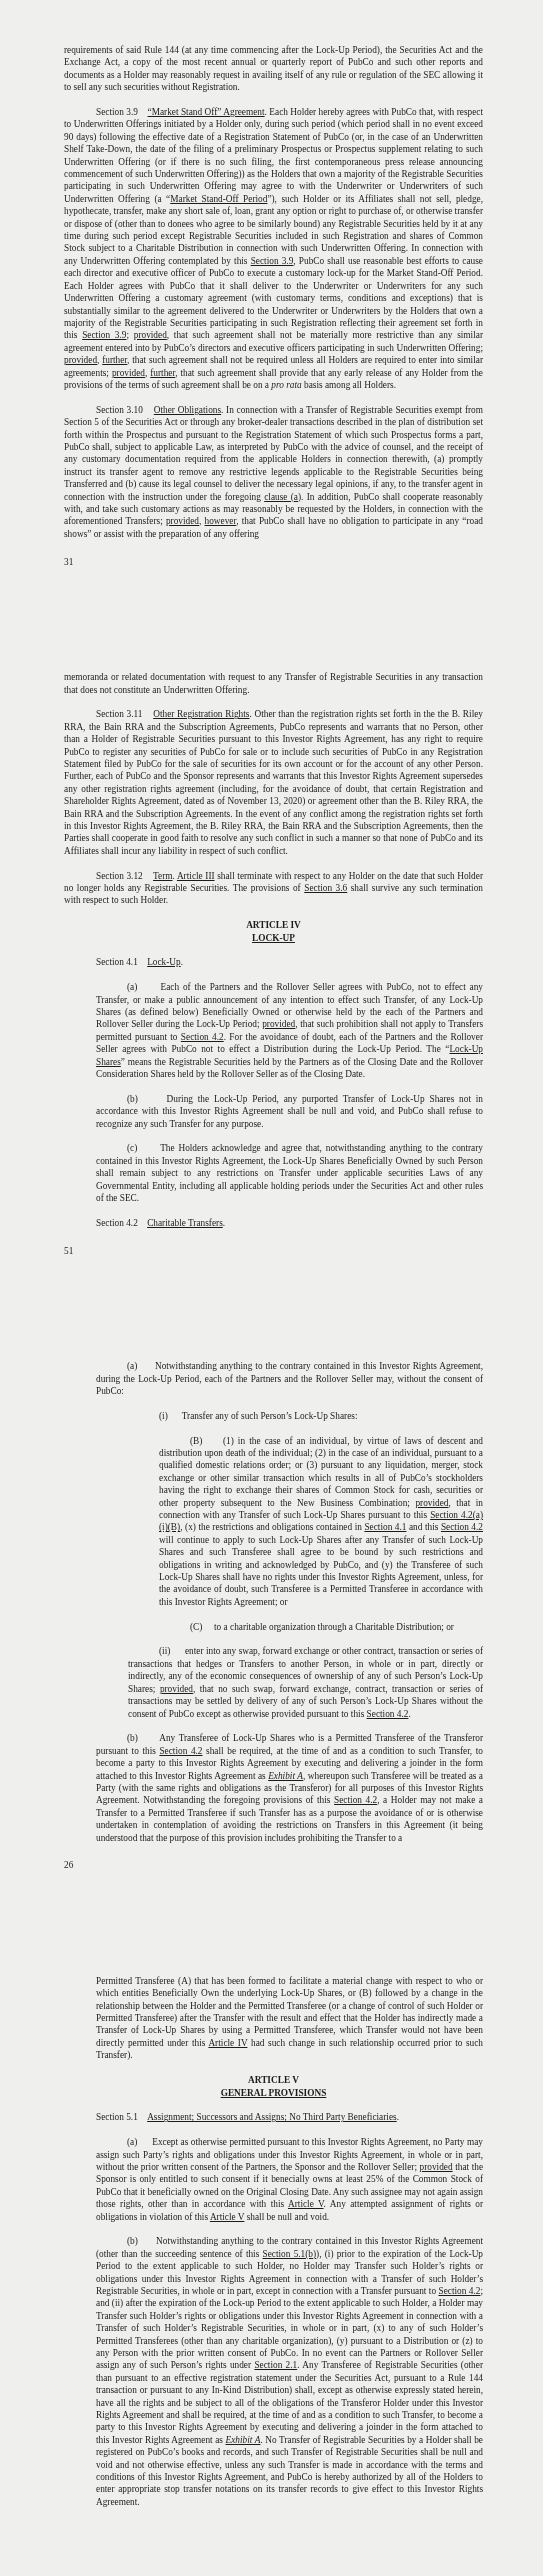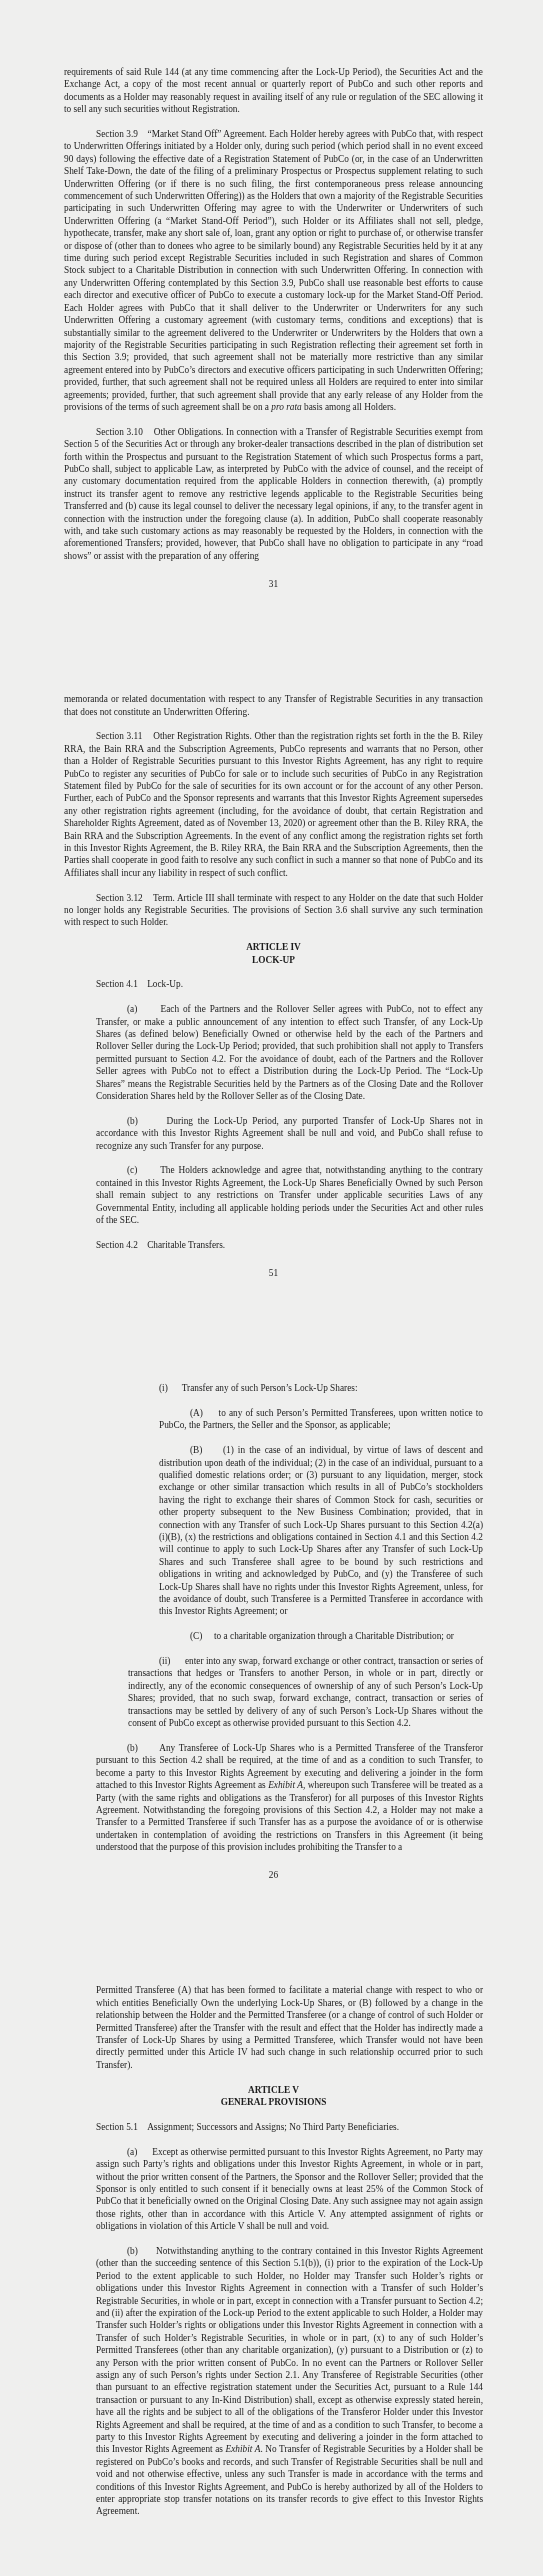--- a/index.html
+++ b/index.html
@@ -6,61 +6,61 @@
   body{
     width:544px;
     min-height:2813px;
     background:#efefee;
     color:#1c1c1c;
     font-family:"Liberation Serif","DejaVu Serif",serif;
     font-size:9.3px;
     line-height:12.4px;
     overflow:hidden;
   }
-  #doc{padding-top:66px;}
+  #doc{padding-top:44px;}
   .page{padding:0 61px 0 64px;text-align:justify;}
   .page p{margin:0 0 12.4px 0;}
   .p0{text-indent:0;}
   .p0i{text-indent:32px;}
   .p1{margin-left:32px !important;text-indent:0;}
   .p1i{margin-left:32px !important;text-indent:31px;}
   .p2i{margin-left:64px !important;text-indent:31px;}
   .p3i{margin-left:95px !important;text-indent:31px;}
   .hc{text-align:center;font-weight:700;margin-bottom:0 !important;text-indent:0;}
   .hcu{text-align:center;font-weight:700;margin-bottom:12.4px !important;text-indent:0;}
-  .u{}
+  .u{text-decoration:underline;}
   .i{font-style:italic;}
-  .pagenum{margin:15.5px 0 103px 0;text-align:center;text-indent:0;}
+  .pagenum{margin:15.5px 0 103px 0;text-indent:0;}
 </style>
 </head>
 <body>
 
 <div id="doc">
     <div class="page">
       <p class="p0"><span class="">requirements of said Rule 144 (at any time commencing after the Lock-Up Period), the Securities Act and the Exchange Act, a copy of the most recent annual or quarterly report of PubCo and such other reports and documents as a Holder may reasonably request in availing itself of any rule or regulation of the SEC allowing it to sell any such securities without Registration.</span></p>
       <p class="p0i"><span class="">Section 3.9&nbsp;&nbsp;&nbsp;&nbsp;</span><span class="u">“Market Stand Off” Agreement</span><span class="">.  Each Holder hereby agrees with PubCo that, with respect to Underwritten Offerings initiated by a Holder only, during such period (which period shall in no event exceed 90 days) following the effective date of a Registration Statement of PubCo (or, in the case of an Underwritten Shelf Take-Down, the date of the filing of a preliminary Prospectus or Prospectus supplement relating to such Underwritten Offering (or if there is no such filing, the first contemporaneous press release announcing commencement of such Underwritten Offering)) as the Holders that own a majority of the Registrable Securities participating in such Underwritten Offering may agree to with the Underwriter or Underwriters of such Underwritten Offering (a “</span><span class="u">Market Stand-Off Period</span><span class="">”), such Holder or its Affiliates shall not sell, pledge, hypothecate, transfer, make any short sale of, loan, grant any option or right to purchase of, or otherwise transfer or dispose of (other than to donees who agree to be similarly bound) any Registrable Securities held by it at any time during such period except Registrable Securities included in such Registration and shares of Common Stock subject to a Charitable Distribution in connection with such Underwritten Offering.  In connection with any Underwritten Offering contemplated by this </span><span class="u">Section 3.9</span><span class="">, PubCo shall use reasonable best efforts to cause each director and executive officer of PubCo to execute a customary lock-up for the Market Stand-Off Period.  Each Holder agrees with PubCo that it shall deliver to the Underwriter or Underwriters for any such Underwritten Offering a customary agreement (with customary terms, conditions and exceptions) that is substantially similar to the agreement delivered to the Underwriter or Underwriters by the Holders that own a majority of the Registrable Securities participating in such Registration reflecting their agreement set forth in this </span><span class="u">Section 3.9</span><span class="">; </span><span class="u">provided</span><span class="">, that such agreement shall not be materially more restrictive than any similar agreement entered into by PubCo’s directors and executive officers participating in such Underwritten Offering; </span><span class="u">provided</span><span class="">, </span><span class="u">further</span><span class="">, that such agreement shall not be required unless all Holders are required to enter into similar agreements; </span><span class="u">provided</span><span class="">, </span><span class="u">further</span><span class="">, that such agreement shall provide that any early release of any Holder from the provisions of the terms of such agreement shall be on a </span><span class="i">pro rata</span><span class=""> basis among all Holders.</span></p>
       <p class="p0i"><span class="">Section 3.10&nbsp;&nbsp;&nbsp;&nbsp;</span><span class="u">Other Obligations</span><span class="">.  In connection with a Transfer of Registrable Securities exempt from Section 5 of the Securities Act or through any broker-dealer transactions described in the plan of distribution set forth within the Prospectus and pursuant to the Registration Statement of which such Prospectus forms a part, PubCo shall, subject to applicable Law, as interpreted by PubCo with the advice of counsel, and the receipt of any customary documentation required from the applicable Holders in connection therewith, (a) promptly instruct its transfer agent to remove any restrictive legends applicable to the Registrable Securities being Transferred and (b) cause its legal counsel to deliver the necessary legal opinions, if any, to the transfer agent in connection with the instruction under the foregoing </span><span class="u">clause (a)</span><span class="">.  In addition, PubCo shall cooperate reasonably with, and take such customary actions as may reasonably be requested by the Holders, in connection with the aforementioned Transfers; </span><span class="u">provided</span><span class="">, </span><span class="u">however</span><span class="">, that PubCo shall have no obligation to participate in any “road shows” or assist with the preparation of any offering</span></p>
       <div class="pagenum">31</div>
     </div>
     <div class="page">
-      <p class="p0"><span class="">memoranda or related documentation with respect to any Transfer of Registrable Securities in any transaction that does not constitute an Underwritten Offering.</span></p>
+      <p class="p0"><span class="">memoranda or related documentation with request to any Transfer of Registrable Securities in any transaction that does not constitute an Underwritten Offering.</span></p>
       <p class="p0i"><span class="">Section 3.11&nbsp;&nbsp;&nbsp;&nbsp;</span><span class="u">Other Registration Rights</span><span class="">.  Other than the registration rights set forth in the the B. Riley RRA, the Bain RRA and the Subscription Agreements, PubCo represents and warrants that no Person, other than a Holder of Registrable Securities pursuant to this Investor Rights Agreement, has any right to require PubCo to register any securities of PubCo for sale or to include such securities of PubCo in any Registration Statement filed by PubCo for the sale of securities for its own account or for the account of any other Person.  Further, each of PubCo and the Sponsor represents and warrants that this Investor Rights Agreement supersedes any other registration rights agreement (including, for the avoidance of doubt, that certain Registration and Shareholder Rights Agreement, dated as of November 13, 2020) or agreement other than the B. Riley RRA, the Bain RRA and the Subscription Agreements.  In the event of any conflict among the registration rights set forth in this Investor Rights Agreement, the B. Riley RRA, the Bain RRA and the Subscription Agreements, then the Parties shall cooperate in good faith to resolve any such conflict in such a manner so that none of PubCo and its Affiliates shall incur any liability in respect of such conflict.</span></p>
       <p class="p0i"><span class="">Section 3.12&nbsp;&nbsp;&nbsp;&nbsp;</span><span class="u">Term</span><span class="">.  </span><span class="u">Article III</span><span class=""> shall terminate with respect to any Holder on the date that such Holder no longer holds any Registrable Securities.  The provisions of </span><span class="u">Section 3.6</span><span class=""> shall survive any such termination with respect to such Holder.</span></p>
       <p class="hc"><span class="b">ARTICLE IV</span></p>
       <p class="hcu"><span class="u b">LOCK-UP</span></p>
       <p class="p0i"><span class="">Section 4.1&nbsp;&nbsp;&nbsp;&nbsp;</span><span class="u">Lock-Up</span><span class="">.</span></p>
       <p class="p1i"><span class="">(a)&nbsp;&nbsp;&nbsp;&nbsp;&nbsp;&nbsp;Each of the Partners and the Rollover Seller agrees with PubCo, not to effect any Transfer, or make a public announcement of any intention to effect such Transfer, of any Lock-Up Shares (as defined below) Beneficially Owned or otherwise held by the each of the Partners and Rollover Seller during the Lock-Up Period; </span><span class="u">provided</span><span class="">, that such prohibition shall not apply to Transfers permitted pursuant to </span><span class="u">Section 4.2</span><span class="">.  For the avoidance of doubt, each of the Partners and the Rollover Seller agrees with PubCo not to effect a Distribution during the Lock-Up Period.  The “</span><span class="u">Lock-Up Shares</span><span class="">” means the Registrable Securities held by the Partners as of the Closing Date and the Rollover Consideration Shares held by the Rollover Seller as of the Closing Date.</span></p>
       <p class="p1i"><span class="">(b)&nbsp;&nbsp;&nbsp;&nbsp;&nbsp;&nbsp;During the Lock-Up Period, any purported Transfer of Lock-Up Shares not in accordance with this Investor Rights Agreement shall be null and void, and PubCo shall refuse to recognize any such Transfer for any purpose.</span></p>
       <p class="p1i"><span class="">(c)&nbsp;&nbsp;&nbsp;&nbsp;&nbsp;&nbsp;The Holders acknowledge and agree that, notwithstanding anything to the contrary contained in this Investor Rights Agreement, the Lock-Up Shares Beneficially Owned by such Person shall remain subject to any restrictions on Transfer under applicable securities Laws of any Governmental Entity, including all applicable holding periods under the Securities Act and other rules of the SEC.</span></p>
       <p class="p0i"><span class="">Section 4.2&nbsp;&nbsp;&nbsp;&nbsp;</span><span class="u">Charitable Transfers</span><span class="">.</span></p>
       <div class="pagenum">51</div>
     </div>
     <div class="page">
+      <p class="p1i"><span class="">(a)&nbsp;&nbsp;&nbsp;&nbsp;&nbsp;&nbsp;Notwithstanding anything to the contrary contained in this Investor Rights Agreement, during the Lock-Up Period, each of the Partners and the Rollover Seller may, without the consent of PubCo:</span></p>
       <p class="p2i"><span class="">(i)&nbsp;&nbsp;&nbsp;&nbsp;&nbsp;&nbsp;Transfer any of such Person’s Lock-Up Shares:</span></p>
-      <p class="p3i"><span class="">(A)&nbsp;&nbsp;&nbsp;&nbsp;&nbsp;to any of such Person’s Permitted Transferees, upon written notice to PubCo, the Partners, the Seller and the Sponsor, as applicable;</span></p>
       <p class="p3i"><span class="">(B)&nbsp;&nbsp;&nbsp;&nbsp;&nbsp;(1) in the case of an individual, by virtue of laws of descent and distribution upon death of the individual; (2) in the case of an individual, pursuant to a qualified domestic relations order; or (3) pursuant to any liquidation, merger, stock exchange or other similar transaction which results in all of PubCo’s stockholders having the right to exchange their shares of Common Stock for cash, securities or other property subsequent to the New Business Combination; </span><span class="u">provided</span><span class="">, that in connection with any Transfer of such Lock-Up Shares pursuant to this </span><span class="u">Section 4.2(a)(i)(B)</span><span class="">, (x) the restrictions and obligations contained in </span><span class="u">Section 4.1</span><span class=""> and this </span><span class="u">Section 4.2</span><span class=""> will continue to apply to such Lock-Up Shares after any Transfer of such Lock-Up Shares and such Transferee shall agree to be bound by such restrictions and obligations in writing and acknowledged by PubCo, and (y) the Transferee of such Lock-Up Shares shall have no rights under this Investor Rights Agreement, unless, for the avoidance of doubt, such Transferee is a Permitted Transferee in accordance with this Investor Rights Agreement; or</span></p>
       <p class="p3i"><span class="">(C)&nbsp;&nbsp;&nbsp;&nbsp;&nbsp;to a charitable organization through a Charitable Distribution; or</span></p>
       <p class="p2i"><span class="">(ii)&nbsp;&nbsp;&nbsp;&nbsp;&nbsp;&nbsp;enter into any swap, forward exchange or other contract, transaction or series of transactions that hedges or Transfers to another Person, in whole or in part, directly or indirectly, any of the economic consequences of ownership of any of such Person’s Lock-Up Shares; </span><span class="u">provided</span><span class="">, that no such swap, forward exchange, contract, transaction or series of transactions may be settled by delivery of any of such Person’s Lock-Up Shares without the consent of PubCo except as otherwise provided pursuant to this </span><span class="u">Section 4.2</span><span class="">.</span></p>
       <p class="p1i"><span class="">(b)&nbsp;&nbsp;&nbsp;&nbsp;&nbsp;&nbsp;Any Transferee of Lock-Up Shares who is a Permitted Transferee of the Transferor pursuant to this </span><span class="u">Section 4.2</span><span class=""> shall be required, at the time of and as a condition to such Transfer, to become a party to this Investor Rights Agreement by executing and delivering a joinder in the form attached to this Investor Rights Agreement as </span><span class="u i">Exhibit A</span><span class="">, whereupon such Transferee will be treated as a Party (with the same rights and obligations as the Transferor) for all purposes of this Investor Rights Agreement.  Notwithstanding the foregoing provisions of this </span><span class="u">Section 4.2</span><span class="">, a Holder may not make a Transfer to a Permitted Transferee if such Transfer has as a purpose the avoidance of or is otherwise undertaken in contemplation of avoiding the restrictions on Transfers in this Agreement (it being understood that the purpose of this provision includes prohibiting the Transfer to a</span></p>
       <div class="pagenum">26</div>
     </div>
     <div class="page">
       <p class="p1"><span class="">Permitted Transferee (A) that has been formed to facilitate a material change with respect to who or which entities Beneficially Own the underlying Lock-Up Shares, or (B) followed by a change in the relationship between the Holder and the Permitted Transferee (or a change of control of such Holder or Permitted Transferee) after the Transfer with the result and effect that the Holder has indirectly made a Transfer of Lock-Up Shares by using a Permitted Transferee, which Transfer would not have been directly permitted under this </span><span class="u">Article IV</span><span class=""> had such change in such relationship occurred prior to such Transfer).</span></p>
       <p class="hc"><span class="b">ARTICLE V</span></p>
       <p class="hcu"><span class="u b">GENERAL PROVISIONS</span></p>

